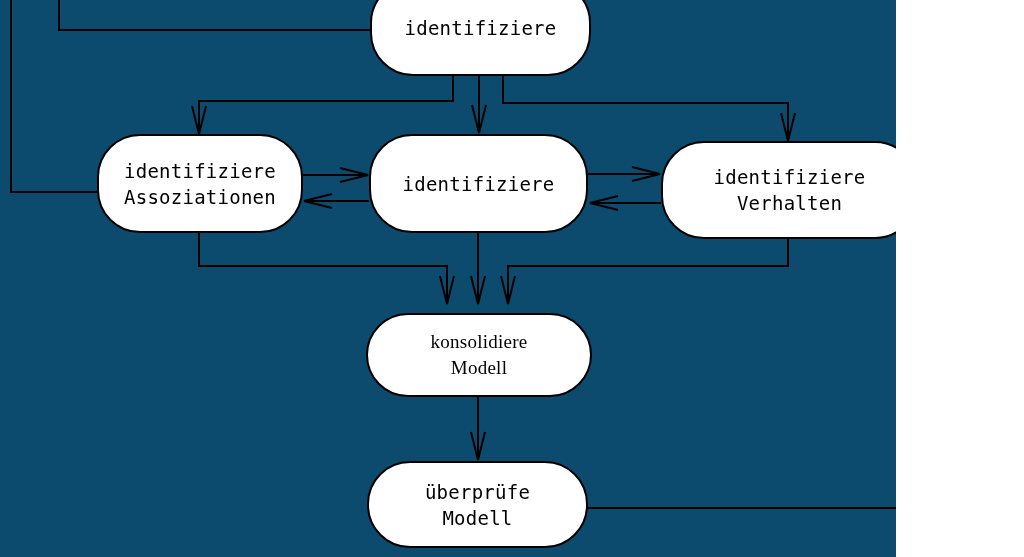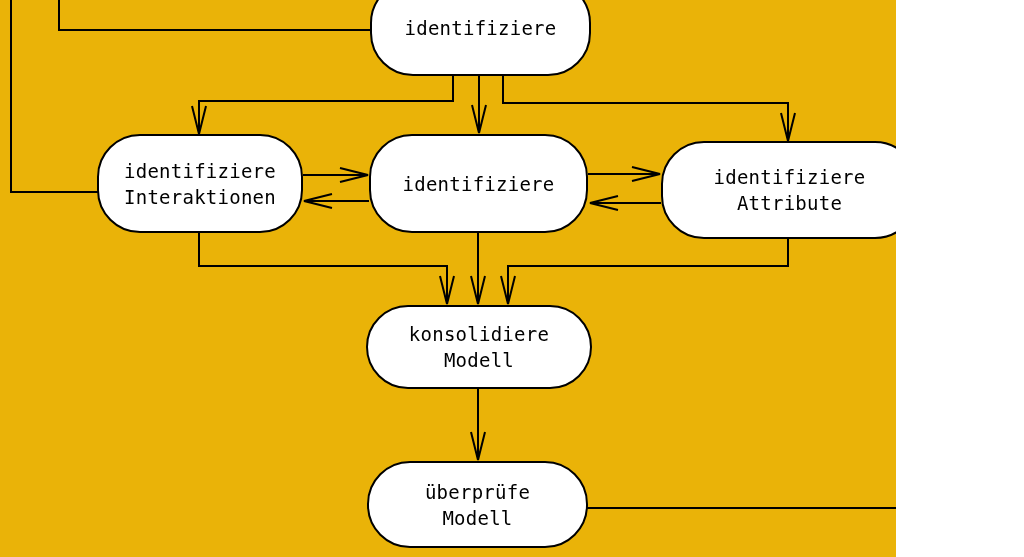--- a/index.html
+++ b/index.html
@@ -1,20 +1,20 @@
 <!DOCTYPE html>
 <html><head>
 <meta charset="utf-8">
 <style>
   html, body { margin: 0; padding: 0; background: #ffffff; }
   .canvas {
     position: relative;
     width: 896px;
     height: 557px;
-    background: #eab308;
+    background: #0c4a6e;
     overflow: hidden;
     font-family: "DejaVu Sans Mono", monospace;
   }
   .edges {
     position: absolute;
     left: 0; top: 0;
     width: 1024px; height: 557px;
   }
   .node {
     position: absolute;
@@ -30,21 +30,21 @@
     color: #000000;
     font-size: 19px;
     line-height: 26px;
     letter-spacing: 0.25px;
     white-space: nowrap;
   }
   #node-interaktionen { left: 370px; top: -20px; width: 221px; height: 96px; }
   #node-assoziationen { left:  97px; top: 134px; width: 206px; height: 99px; }
   #node-attribute     { left: 369px; top: 134px; width: 219px; height: 99px; }
   #node-verhalten     { left: 661px; top: 141px; width: 257px; height: 98px; }
-  #node-konsolidiere  { left: 366px; top: 305px; width: 226px; height: 84px; border-radius: 42px; }
+  #node-konsolidiere  { left: 366px; top: 313px; width: 226px; height: 84px; border-radius: 42px; font-family: Liberation Serif, serif; }
   #node-ueberpruefe   { left: 367px; top: 461px; width: 221px; height: 87px; }
 </style>
 </head>
 <body>
 
 <div class="canvas">
 
   <svg class="edges" width="1024" height="557" viewBox="0 0 1024 557" xmlns="http://www.w3.org/2000/svg">
     <defs>
       <marker id="vee" markerUnits="userSpaceOnUse" markerWidth="64" markerHeight="36" refX="31" refY="18" orient="auto">
@@ -79,30 +79,30 @@
       <polyline points="586,508 1013,508 1013,0"></polyline>
     </g>
   </svg>
 
   <div class="node" id="node-interaktionen">
     <span>identifiziere</span>
   </div>
 
   <div class="node" id="node-assoziationen">
     <span>identifiziere</span>
-    <span>Interaktionen</span>
+    <span>Assoziationen</span>
   </div>
 
   <div class="node" id="node-attribute">
     <span>identifiziere</span>
   </div>
 
   <div class="node" id="node-verhalten">
     <span>identifiziere</span>
-    <span>Attribute</span>
+    <span>Verhalten</span>
   </div>
 
   <div class="node" id="node-konsolidiere">
     <span>konsolidiere</span>
     <span>Modell</span>
   </div>
 
   <div class="node" id="node-ueberpruefe">
     <span>überprüfe</span>
     <span>Modell</span>

